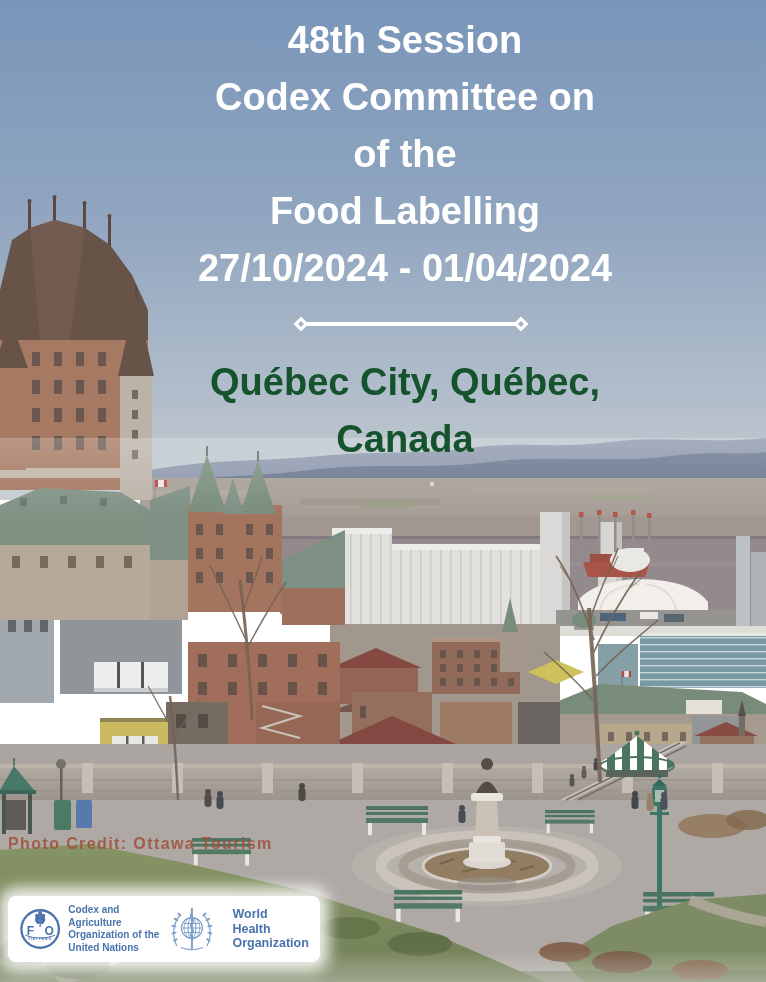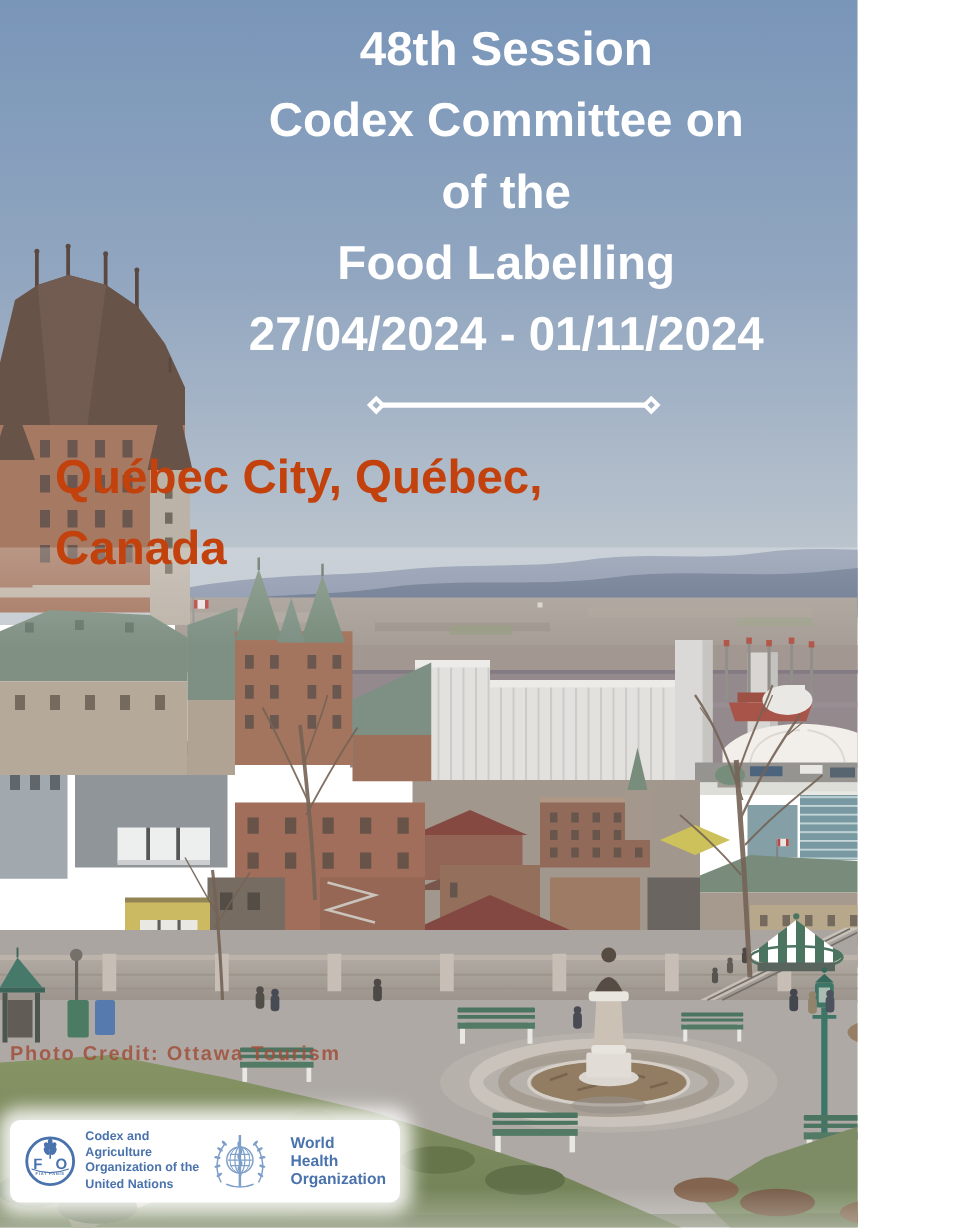--- a/index.html
+++ b/index.html
@@ -1,22 +1,22 @@
 <!DOCTYPE html>
 <html><head>
 <meta charset="utf-8">
 <style>
   html,body{margin:0;padding:0;background:#ffffff;}
-  .page{position:relative;width:686px;height:982px;overflow:hidden;font-family:"Liberation Sans",sans-serif;}
+  .page{position:relative;width:766px;height:982px;overflow:hidden;font-family:"Liberation Sans",sans-serif;}
   .scene{position:absolute;left:0;top:0;width:766px;height:982px;display:block;}
   .title-block{position:absolute;left:44px;top:12px;width:722px;text-align:center;
     font-weight:700;font-size:38px;line-height:57px;color:#ffffff;}
   .divider-svg{position:absolute;left:0;top:309px;width:766px;height:30px;}
-  .location-block{position:absolute;left:44px;top:354px;width:722px;
-    font-weight:700;font-size:38px;line-height:57px;color:#c2410c;}
+  .location-block{position:absolute;left:44px;top:354px;width:722px;text-align:center;
+    font-weight:700;font-size:38px;line-height:57px;color:#14532d;}
   .photo-credit{position:absolute;left:8px;top:835px;font-weight:700;font-size:16px;
     letter-spacing:1.4px;color:rgba(160,79,59,0.85);}
   .logo-box{position:absolute;left:8px;top:896px;width:312px;height:66px;background:#ffffff;
     border-radius:8px;box-shadow:0 0 14px 9px rgba(255,255,255,0.85);
     display:flex;align-items:center;justify-content:space-between;padding:0 11px;box-sizing:border-box;}
   .fao-group,.who-group{display:flex;align-items:center;}
   .fao-group{gap:7px;}
   .who-group{gap:16px;}
   .fao-name{font-weight:700;font-size:10px;line-height:12.5px;color:#4a73ad;}
   .who-name{font-weight:700;font-size:12.5px;line-height:14.5px;color:#4a73ad;}
@@ -531,21 +531,21 @@
       <rect x="0" y="438" width="766" height="80" fill="url(#horizonHaze)"></rect>
       <rect x="0" y="950" width="766" height="32" fill="url(#bottomHaze)"></rect>
     </g>
   </svg>
 
   <div class="title-block">
     <div>48th Session</div>
     <div>Codex Committee on</div>
     <div>of the</div>
     <div>Food Labelling</div>
-    <div>27/04/2024 - 01/11/2024</div>
+    <div>27/10/2024 - 01/04/2024</div>
   </div>
 
   <svg class="divider-svg" viewBox="0 0 766 30">
     <line x1="305" y1="15" x2="517" y2="15" stroke="#ffffff" stroke-width="4.2"></line>
     <path transform="translate(301,15)" d="M0,-7.5 L7.5,0 L0,7.5 L-7.5,0 Z M0,-3 L3,0 L0,3 L-3,0 Z" fill="#ffffff" fill-rule="evenodd"></path>
     <path transform="translate(521,15)" d="M0,-7.5 L7.5,0 L0,7.5 L-7.5,0 Z M0,-3 L3,0 L0,3 L-3,0 Z" fill="#ffffff" fill-rule="evenodd"></path>
   </svg>
 
   <div class="location-block">
     <div>Québec City, Québec,</div>

